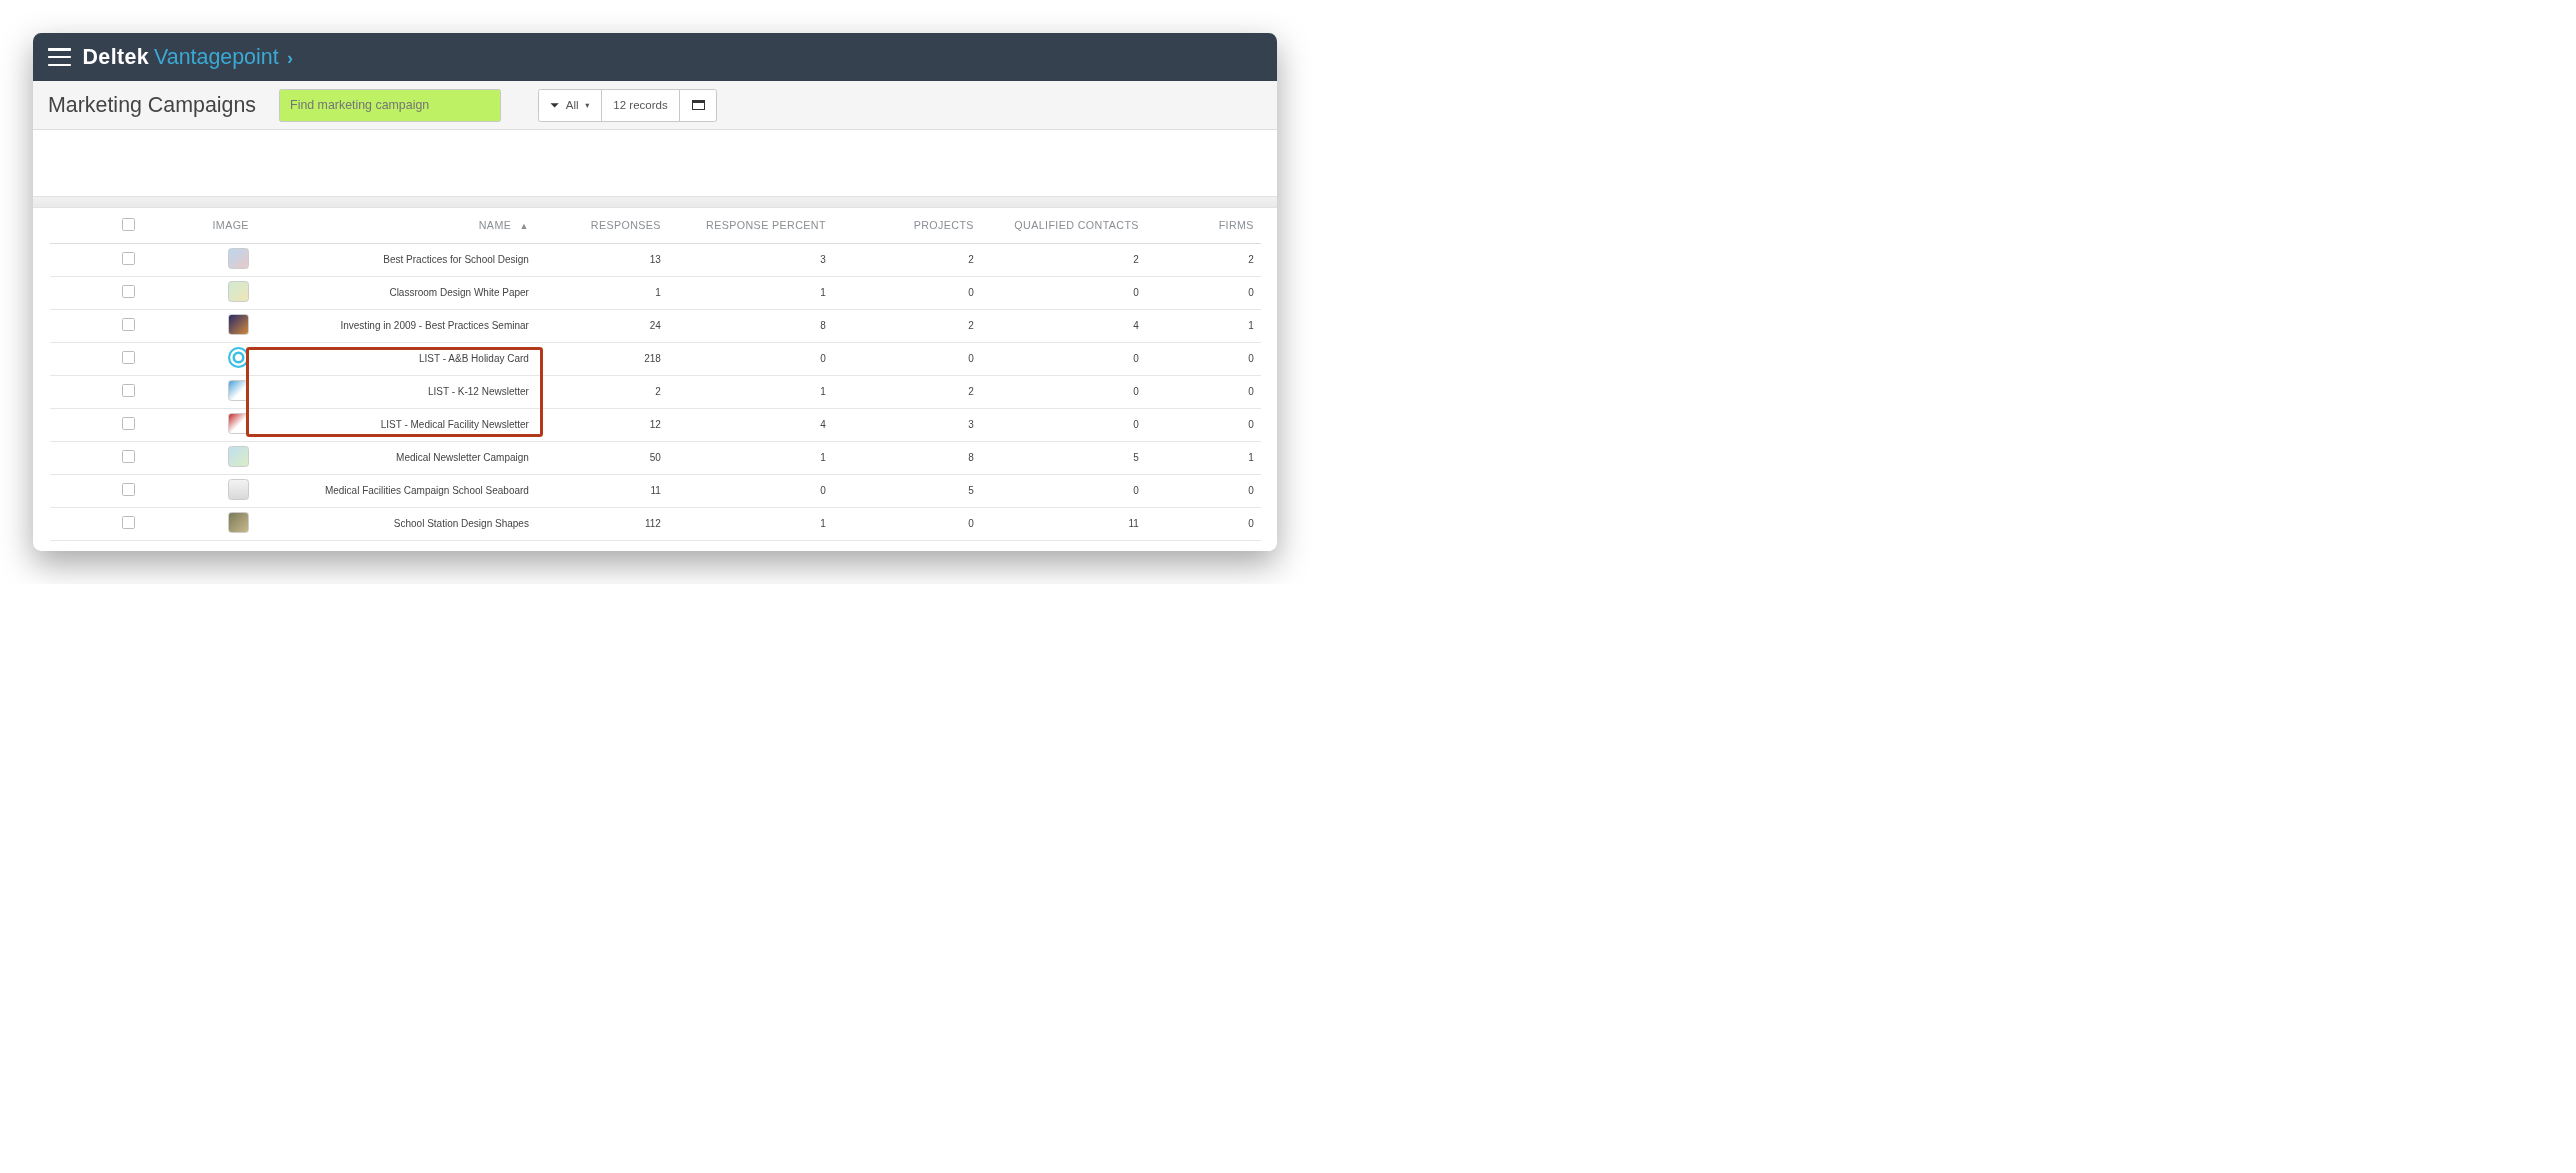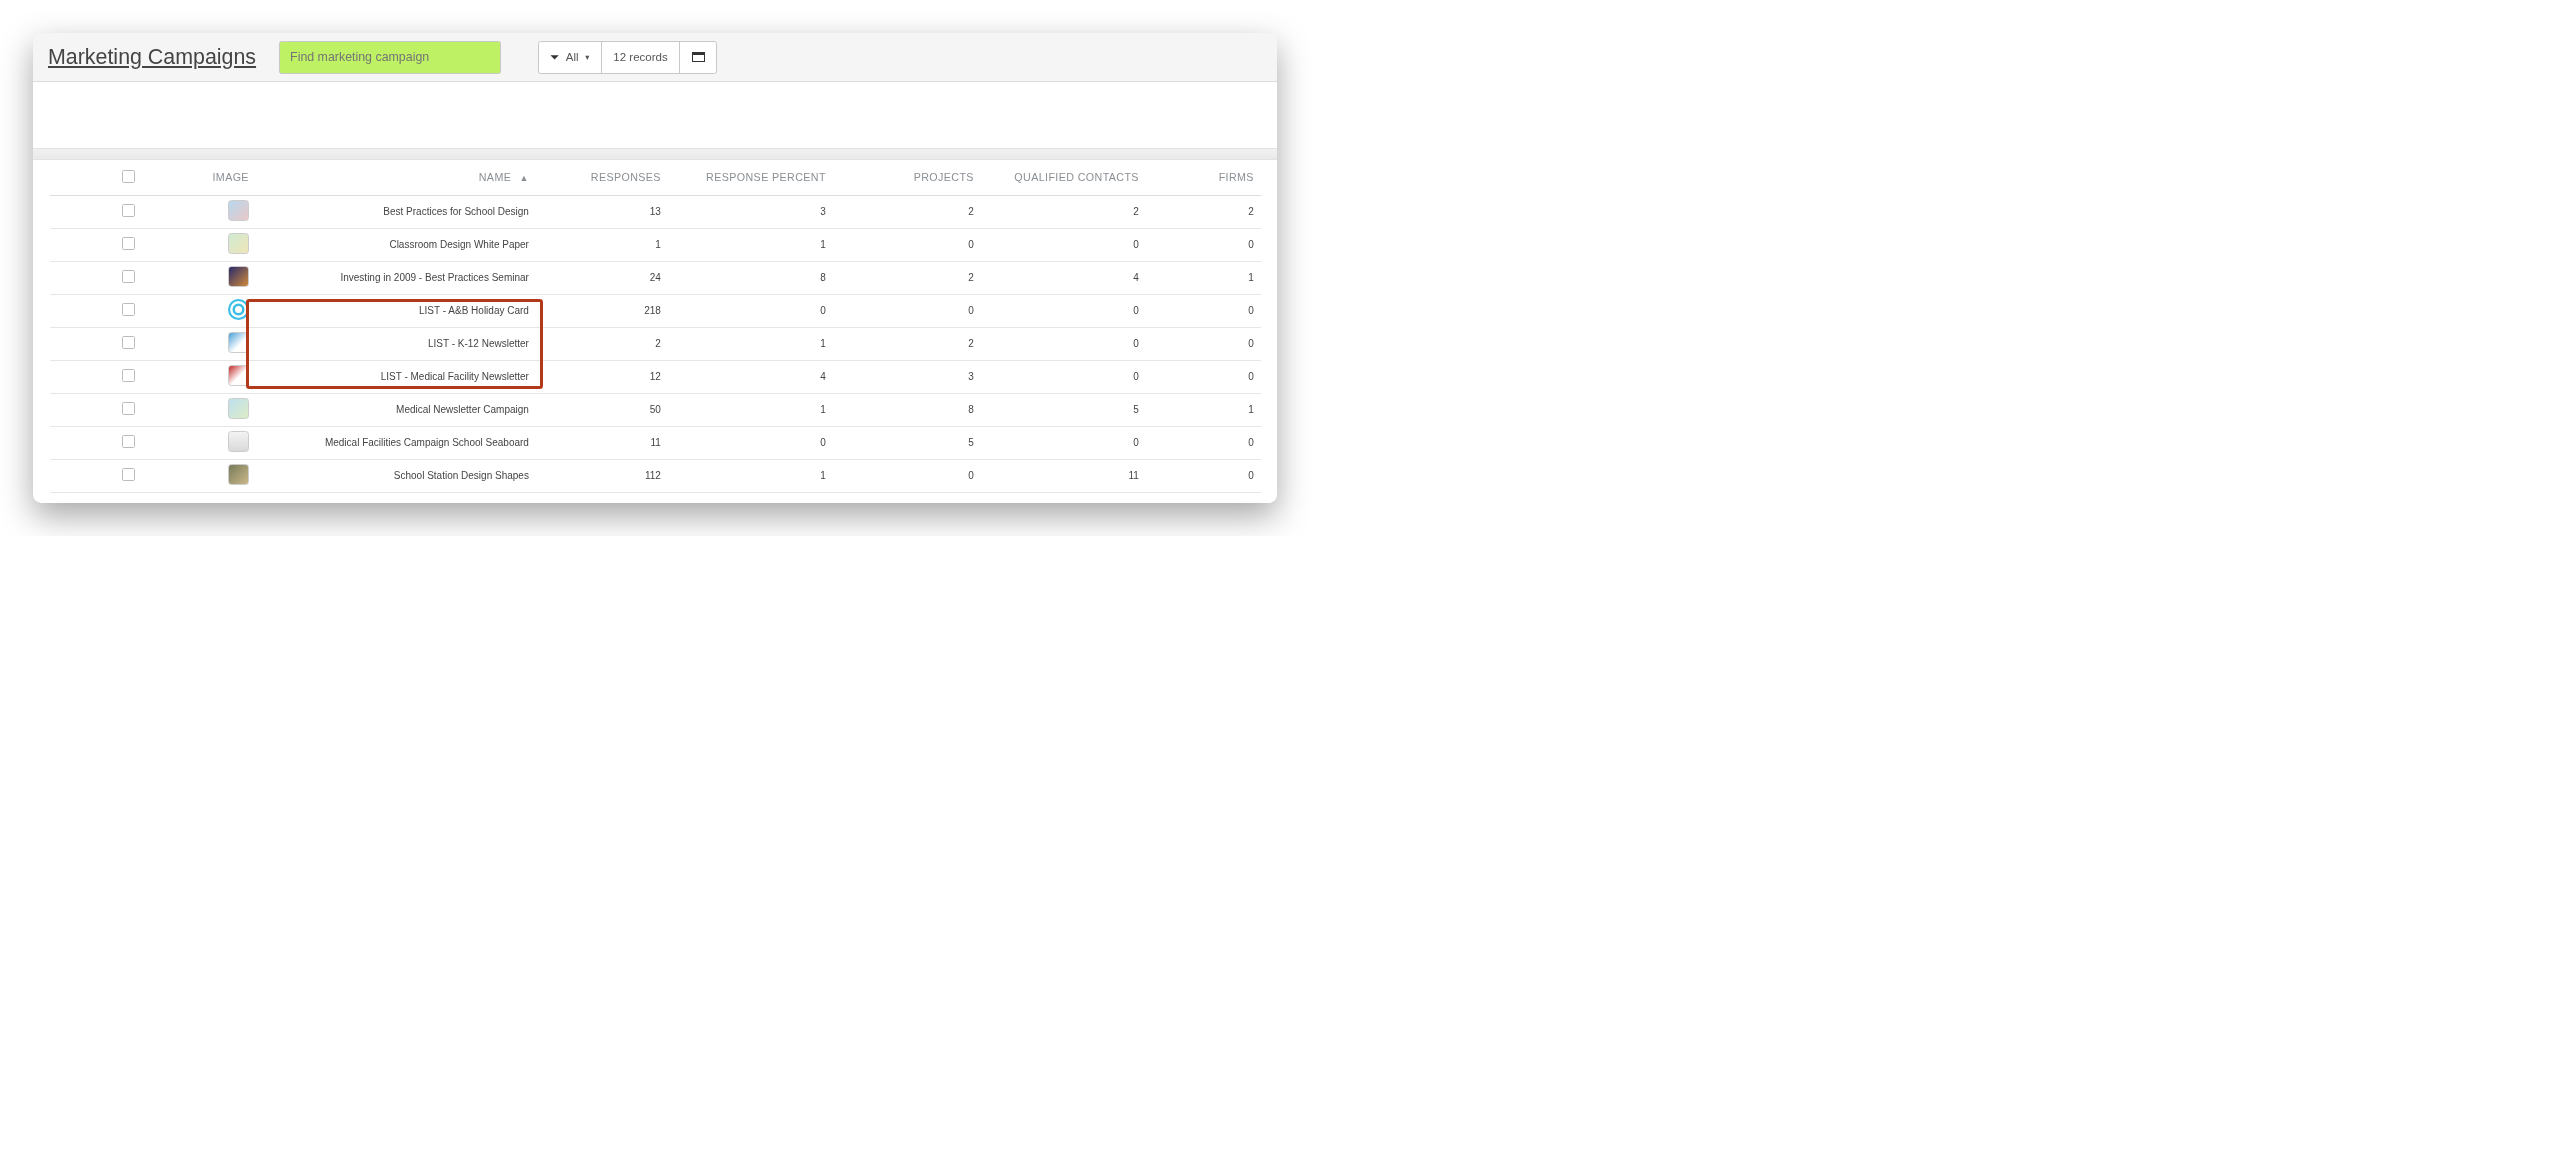--- a/index.html
+++ b/index.html
@@ -36,21 +36,21 @@
   .brand .b2 { color: #3aa9d4; font-weight: 400; }
   .brand-caret { color: #3aa9d4; font-size: 18px; font-weight: 700; margin-left: 3.3px; }
   
   .toolbar {
     display: flex; align-items: center; gap: 11.5px;
     padding: 8.2px 15px;
     background: #f5f5f5;
     border-bottom: 0.8px solid #ddd;
     height: 49px;
   }
-  .page-title { font-size: 21.4px; color: #444; font-weight: 400; margin-right: 11.5px; text-decoration: underline; }
+  .page-title { font-size: 21.4px; color: #444; font-weight: 400; margin-right: 11.5px; }
   .search-box {
     width: 222px; height: 33px;
     border: 0.8px solid #c8c8c8;
     background: #bef264; border-radius: 2.5px;
     padding: 0 10px; font-size: 12.4px; color: #666;
   }
   .pillgroup {
     display: flex; align-items: stretch;
     border: 0.8px solid #c8c8c8; border-radius: 2.5px;
     height: 33px; background: #fff;
@@ -120,20 +120,32 @@
     border-radius: 3.3px;
     pointer-events: none;
   }
   .grid-wrap { position: relative; padding: 0 16.5px 10px 16.5px; }
 </style>
 </head>
 <body>
 
 <div class="window">
 
+  <div class="titlebar">
+    <div class="hamburger">
+      <span></span>
+        <span></span>
+        <span></span>
+    </div>
+    <div class="brand">
+      <span class="b1">Deltek</span>
+      <span class="b2">Vantagepoint</span>
+      <span class="brand-caret">›</span>
+    </div>
+  </div>
 
   <div class="toolbar">
     <div class="page-title">Marketing Campaigns</div>
     <input class="search-box" type="text" placeholder="Find marketing campaign" style="">
     <div class="pillgroup">
       <div class="pill">
         <span class="funnel-icon">⏷</span>
         <span>All</span>
         <span class="caret-down">▾</span>
       </div>

